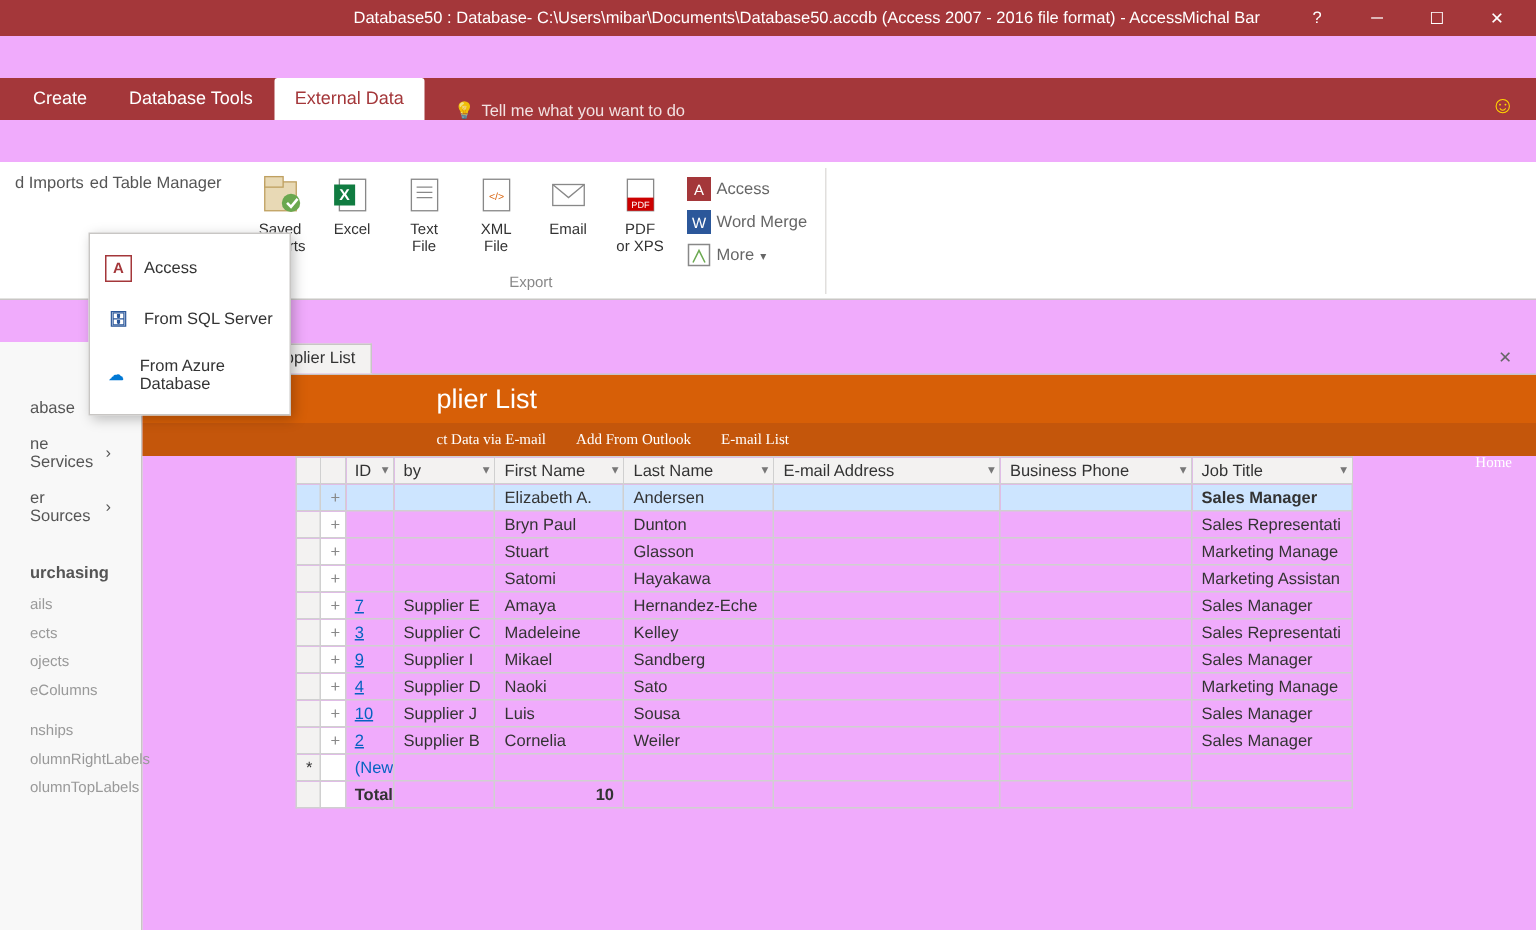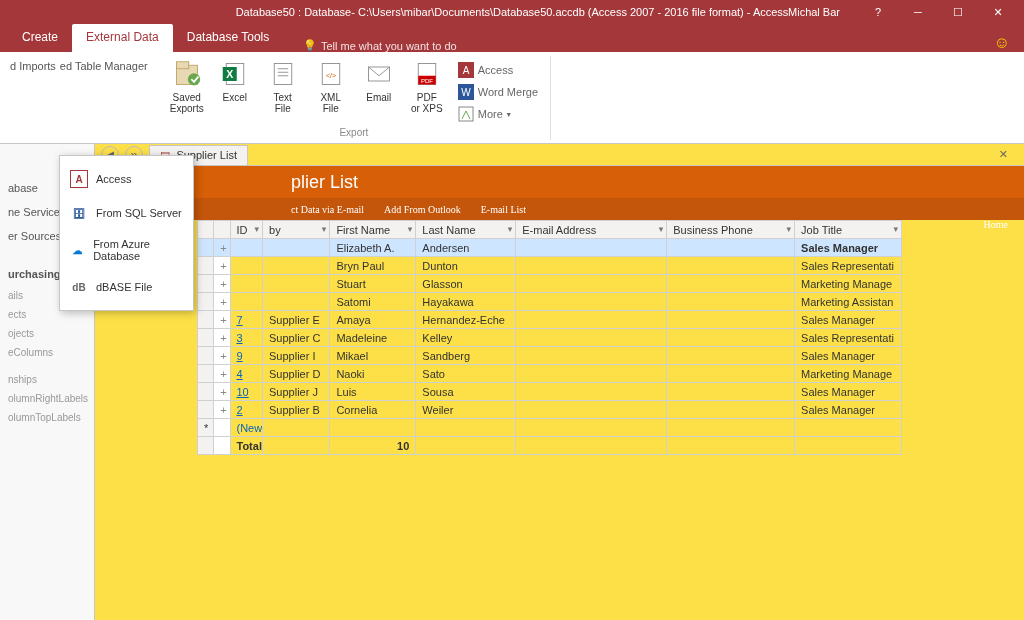--- a/index.html
+++ b/index.html
@@ -21,23 +21,24 @@
     color:#333;
     background:#222;
     width:1024px;
     height:620px;
     overflow:hidden;
     position:relative;
   }
   .app{
     position:absolute;
     inset:0;
-    background:#fde047;
+    background:#f0abfc;
     display:flex;
     flex-direction:column;
+    gap:28px;
   }
   
   .titlebar{
     background:var(--access-red);
     height:24px;
     display:flex;
     align-items:center;
     color:#fff;
     font-size:11px;
     padding:0 6px;
@@ -153,21 +154,21 @@
   
   .main{
     flex:1;
     display:flex;
     min-height:0;
   }
   .sidebar{
     width:95px;
     background:var(--sidebar-bg);
     border-right:1px solid var(--border);
-    padding:8px 4px;
+    padding:8px 16px;
     font-size:11px;
     color:#555;
   }
   .sidebar .sec{
     padding:6px 4px;
     display:flex;
     align-items:center;
     justify-content:space-between;
     cursor:pointer;
   }
@@ -289,22 +290,22 @@
     <div class="spacer"></div>
     <div style="margin-right:18px;">Michal Bar</div>
     <div class="win-btn">?</div>
     <div class="win-btn">─</div>
     <div class="win-btn">☐</div>
     <div class="win-btn">✕</div>
   </div>
 
   <div class="tabs">
     <div class="tab">Create</div>
+    <div class="tab">Database Tools</div>
     <div class="tab active">External Data</div>
-    <div class="tab">Database Tools</div>
     <div class="tellme">
       <span>💡</span>
       <span>Tell me what you want to do</span>
     </div>
     <div class="smiley">☺</div>
   </div>
 
   <div class="ribbon">
     <div class="ribbon-left-stack">
       <span>d Imports</span>
@@ -630,19 +631,15 @@
         <span>Access</span>
       </div>
       <div class="ditem">
         <span class="dic" style="color:#2b579a;background:;border:;font-size:10px;font-weight:bold;">🗄</span>
         <span>From SQL Server</span>
       </div>
       <div class="ditem">
         <span class="dic" style="color:#0078d4;background:;border:;font-size:10px;font-weight:bold;">☁</span>
         <span>From Azure Database</span>
       </div>
-      <div class="ditem">
-        <span class="dic" style="color:#666;background:;border:;font-size:10px;font-weight:bold;">dB</span>
-        <span>dBASE File</span>
-      </div>
     </div>
 
 </div>
 
 </body></html>

